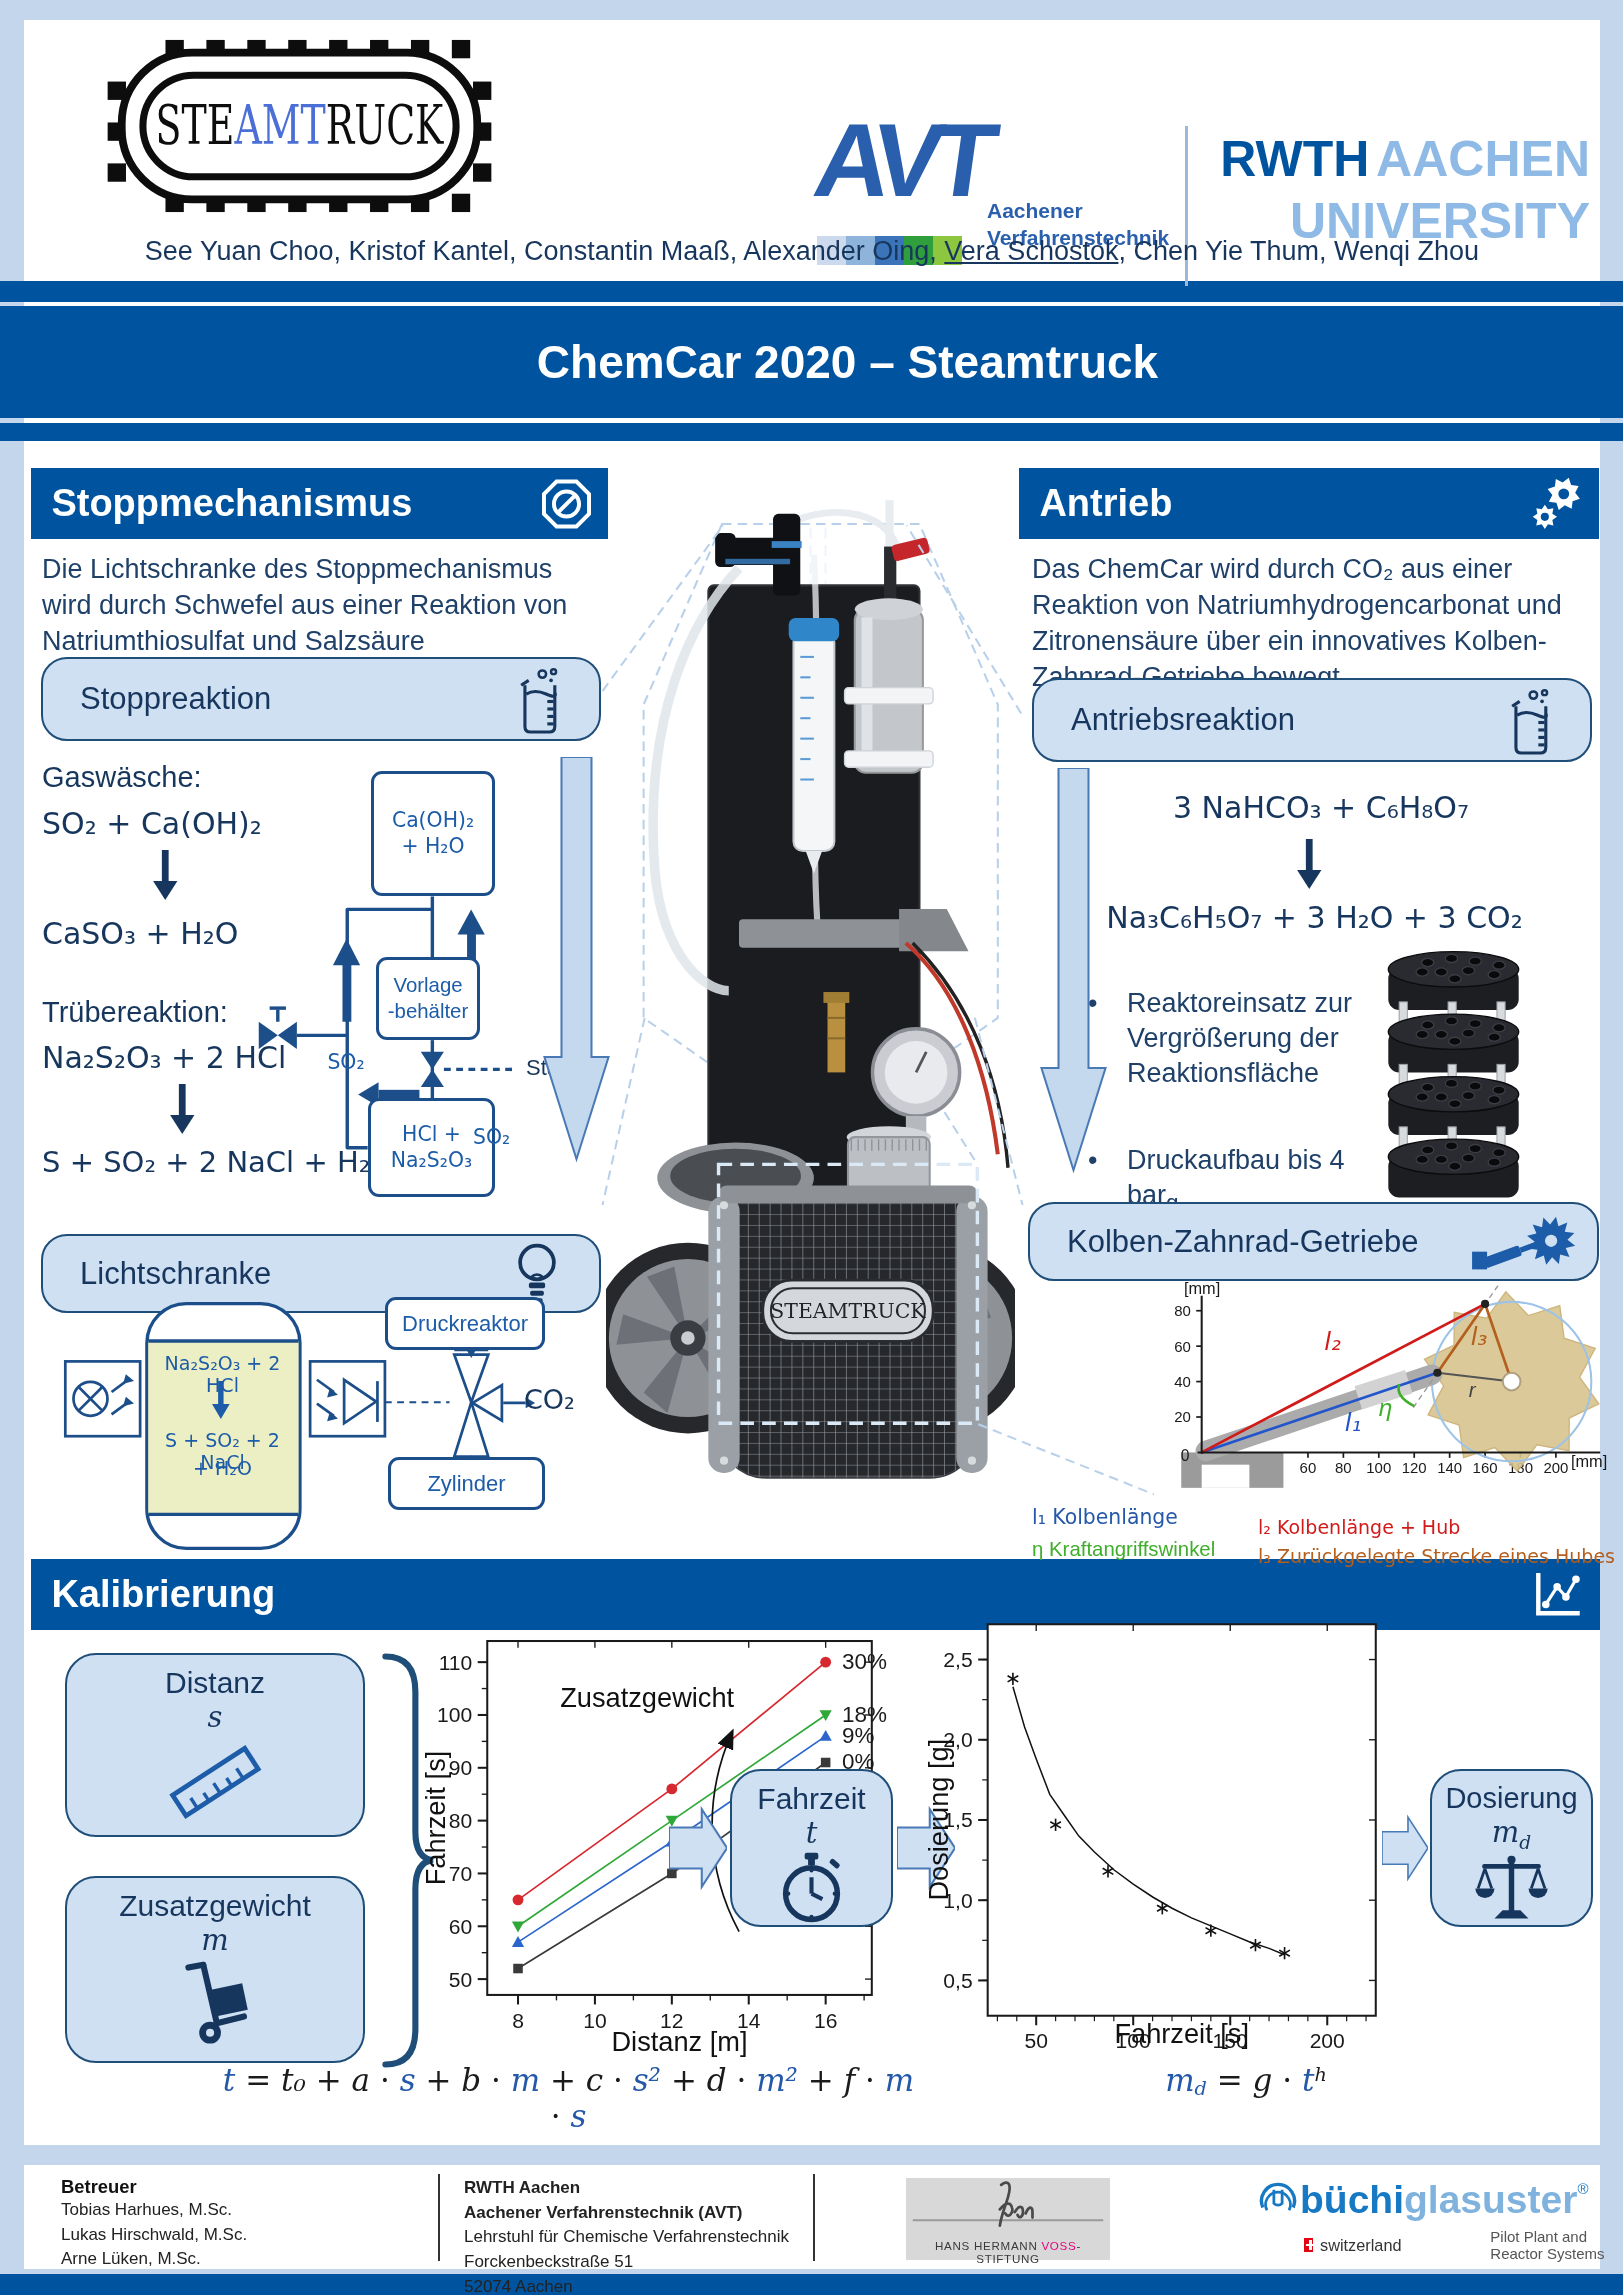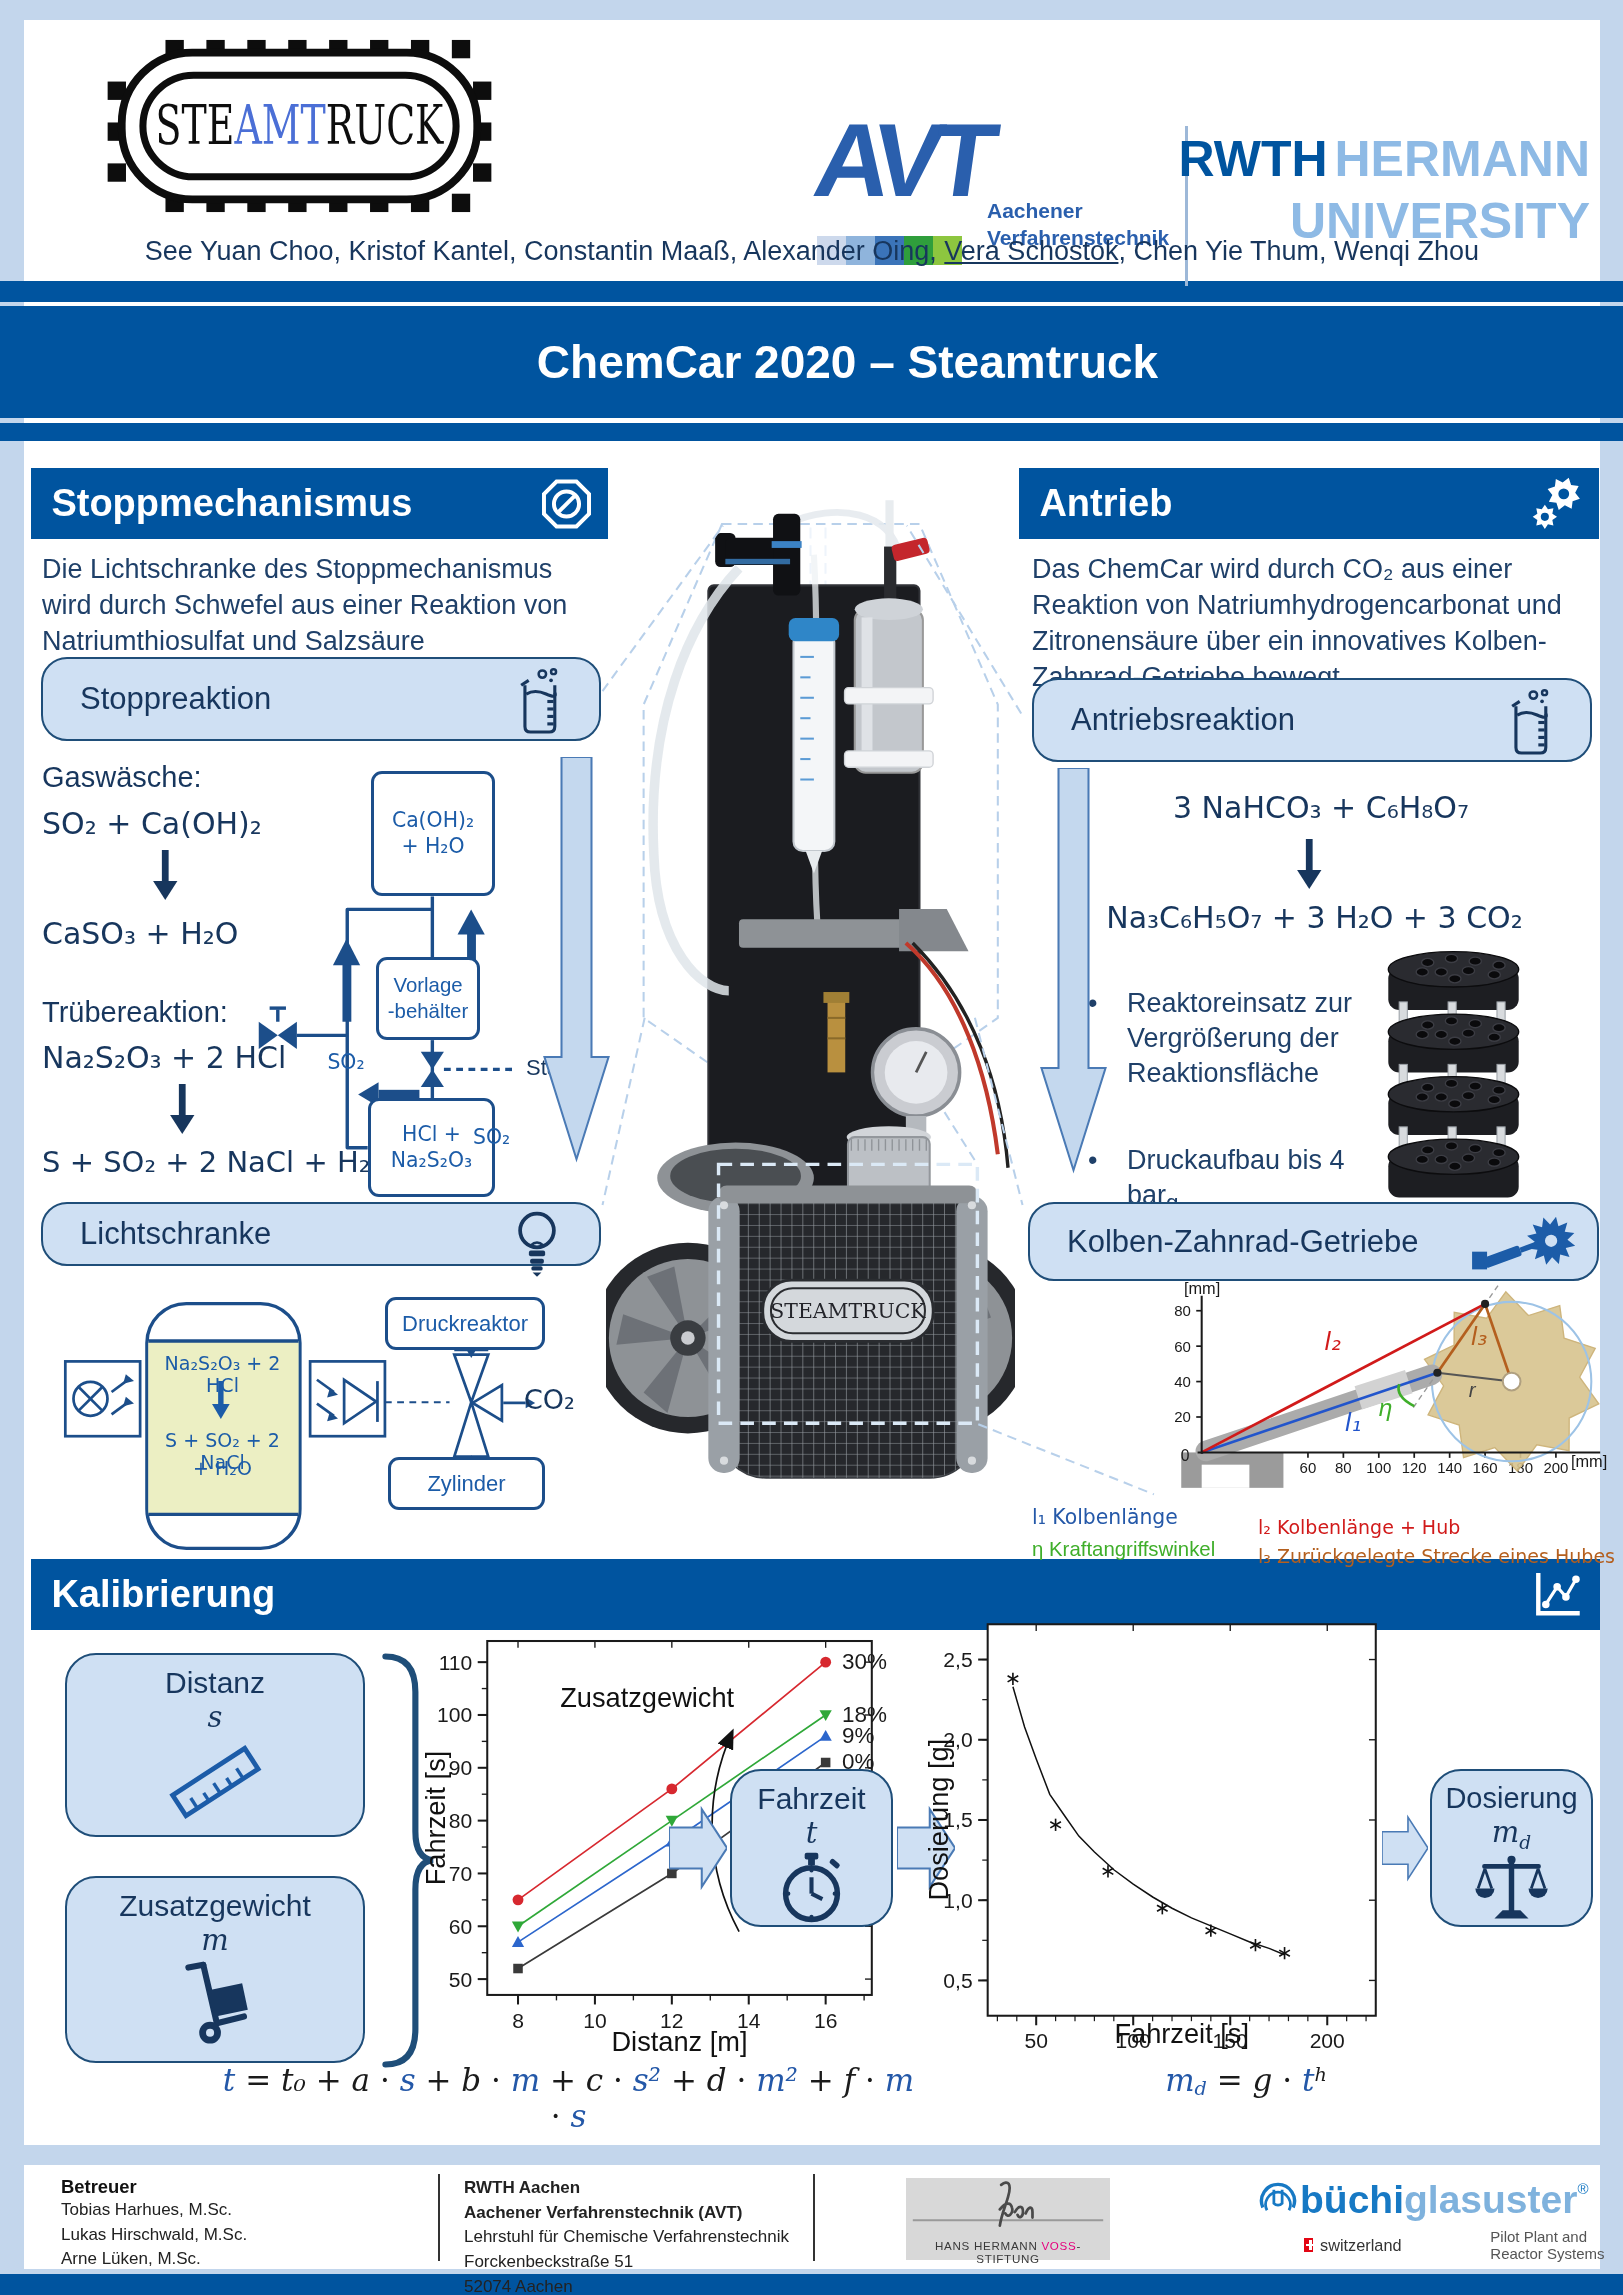--- a/index.html
+++ b/index.html
@@ -92,21 +92,21 @@
     <div style="width:29px;height:29px;background:#8dc63f;"></div>
   </div>
   <div class="abs" style="left:987px;top:197px;font-size:21px;font-weight:bold;color:#2a5fad;line-height:1.3;">
     <div>Aachener</div>
     <div>Verfahrenstechnik</div>
   </div>
   <div class="abs" style="left:1185px;top:126px;width:2.7px;height:160px;background:#9db8d8;"></div>
   <div class="abs" style="left:1209px;top:136px;width:381px;font-weight:bold;line-height:0.95;">
     <div style="display:flex;justify-content:flex-end;gap:6.8px;font-size:50px;">
       <span style="color:#00549F;">RWTH</span>
-        <span style="color:#8EBAE5;">HERMANN</span>
+        <span style="color:#8EBAE5;">AACHEN</span>
     </div>
     <div style="text-align:right;font-size:50px;color:#8EBAE5;margin-top:14px;">UNIVERSITY</div>
   </div>
 
   <div class="abs authors" style="left:24px;top:236px;width:1576px;">
     <span>See Yuan Choo, Kristof Kantel, Constantin Maaß, Alexander Oing, </span><span style="text-decoration:underline;">Vera Schostok</span><span>, Chen Yie Thum, Wenqi Zhou</span>
   </div>
 
   <div class="abs title" style="left:0;top:306px;width:1623px;line-height:112px;">ChemCar 2020 – Steamtruck</div>
 
@@ -221,21 +221,21 @@
       <div>Na₂S₂O₃</div>
   </div>
   <div class="abs flowLbl chem" style="left:319px;top:1050px;width:54px;text-align:center;">SO₂</div>
   <div class="abs flowLbl chem" style="left:473px;top:1125px;width:75px;">SO₂</div>
   <div class="abs" style="left:526px;top:1055px;font-size:22px;color:#17365D;">Start</div>
 
   <svg class="abs" style="left:539px;top:757px;" width="75" height="409" viewBox="0 0 110 600">
     <polygon points="33,0 77,0 77,440 102,440 55,590 8,440 33,440" fill="#C4D8EE" stroke="#4a7ab5" stroke-width="3"></polygon>
   </svg>
 
-  <div class="abs sideBox" style="left:41px;top:1202px;width:560px;height:64px;">
+  <div class="abs sideBox" style="left:41px;top:1234px;width:560px;height:79px;">
     <span class="sideBoxLbl abs" style="left:37px;top:50%;transform:translateY(-50%);">Lichtschranke</span>
     <span class="abs" style="right:37px;top:5.4px;">
       <svg width="50" height="68" viewBox="0 0 80 108">
           <circle cx="40" cy="34" r="27" fill="none" stroke="#17365D" stroke-width="6"></circle>
           <path d="M30,58 Q40,48 50,58" fill="none" stroke="#17365D" stroke-width="4"></path>
           <rect x="27" y="66" width="26" height="9" rx="3" fill="#17365D"></rect>
           <rect x="29" y="79" width="22" height="8" rx="3" fill="#17365D"></rect>
           <rect x="31" y="91" width="18" height="7" rx="3" fill="#17365D"></rect>
           <polygon points="33,101 47,101 40,108" fill="#17365D"></polygon>
         </svg>

